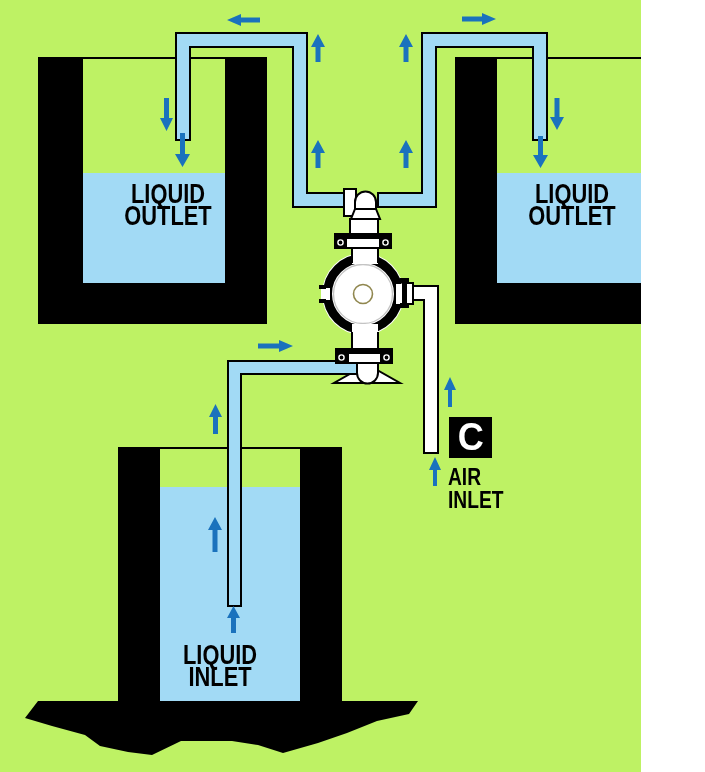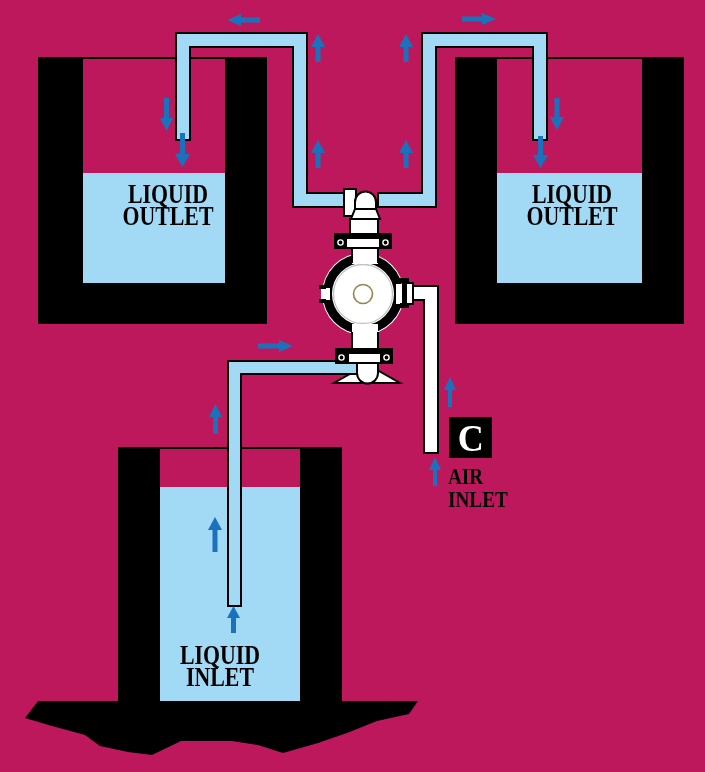--- a/index.html
+++ b/index.html
@@ -1,17 +1,17 @@
 <!DOCTYPE html>
 <html style="--liquid: #a2daf5; --arrow: #1a72bd;"><head>
 <meta charset="utf-8">
 <style>
   html,body{margin:0;padding:0;background:#fff;}
-  #stage{position:relative;width:705px;height:772px;background:#be185d;overflow:hidden;
-         font-family:Liberation Serif, serif;}
+  #stage{position:relative;width:641px;height:772px;background:#bef264;overflow:hidden;
+         font-family:Liberation Sans, sans-serif;}
   .wall{position:absolute;background:#000;}
   .rim{position:absolute;background:#000;height:2px;}
   .liquid{position:absolute;background:var(--liquid,#a2daf5);}
   .tank-label{position:absolute;font-weight:700;font-size:28px;line-height:22px;color:#000;
               text-align:center;transform:scaleX(0.78);letter-spacing:0;}
   .air-label{position:absolute;font-weight:700;font-size:24px;line-height:23px;color:#000;
              text-align:left;transform:scaleX(0.8);transform-origin:left top;}
   .badge{position:absolute;background:#000;color:#fff;display:flex;align-items:center;
          justify-content:center;font-weight:700;font-size:38px;transform-origin:center;}
   .badge span{transform:scaleX(0.95);}

